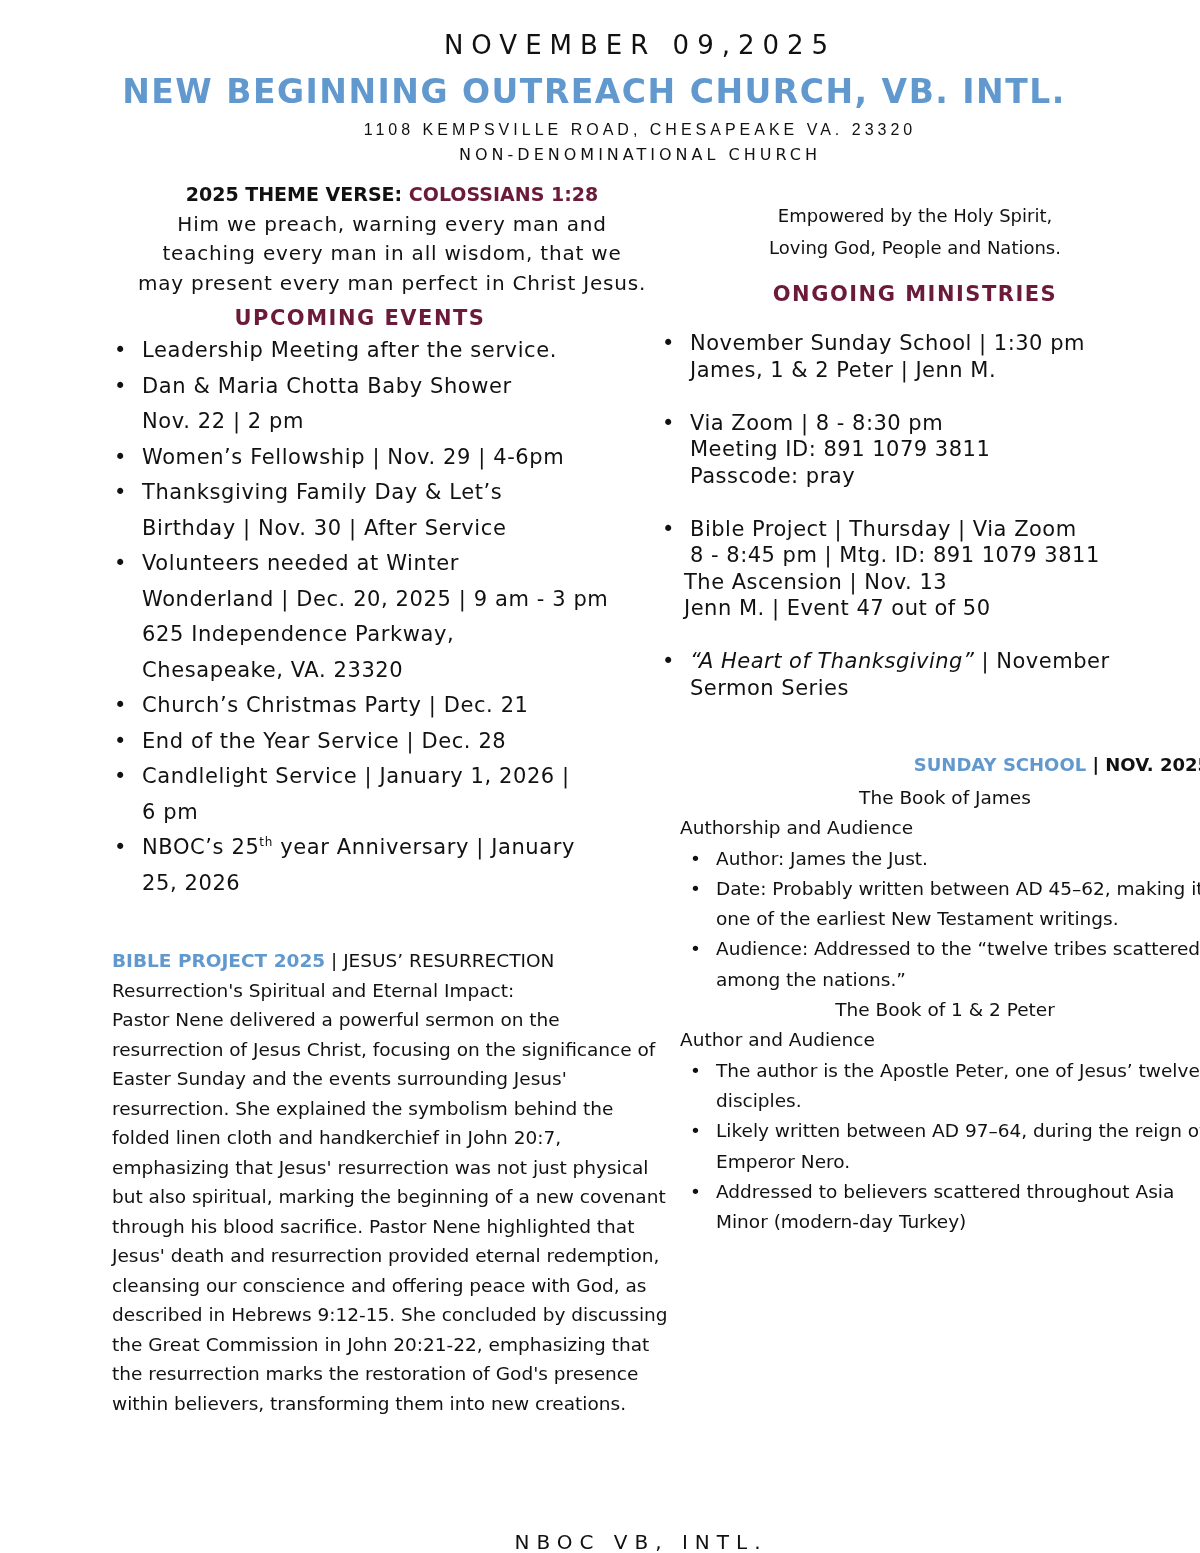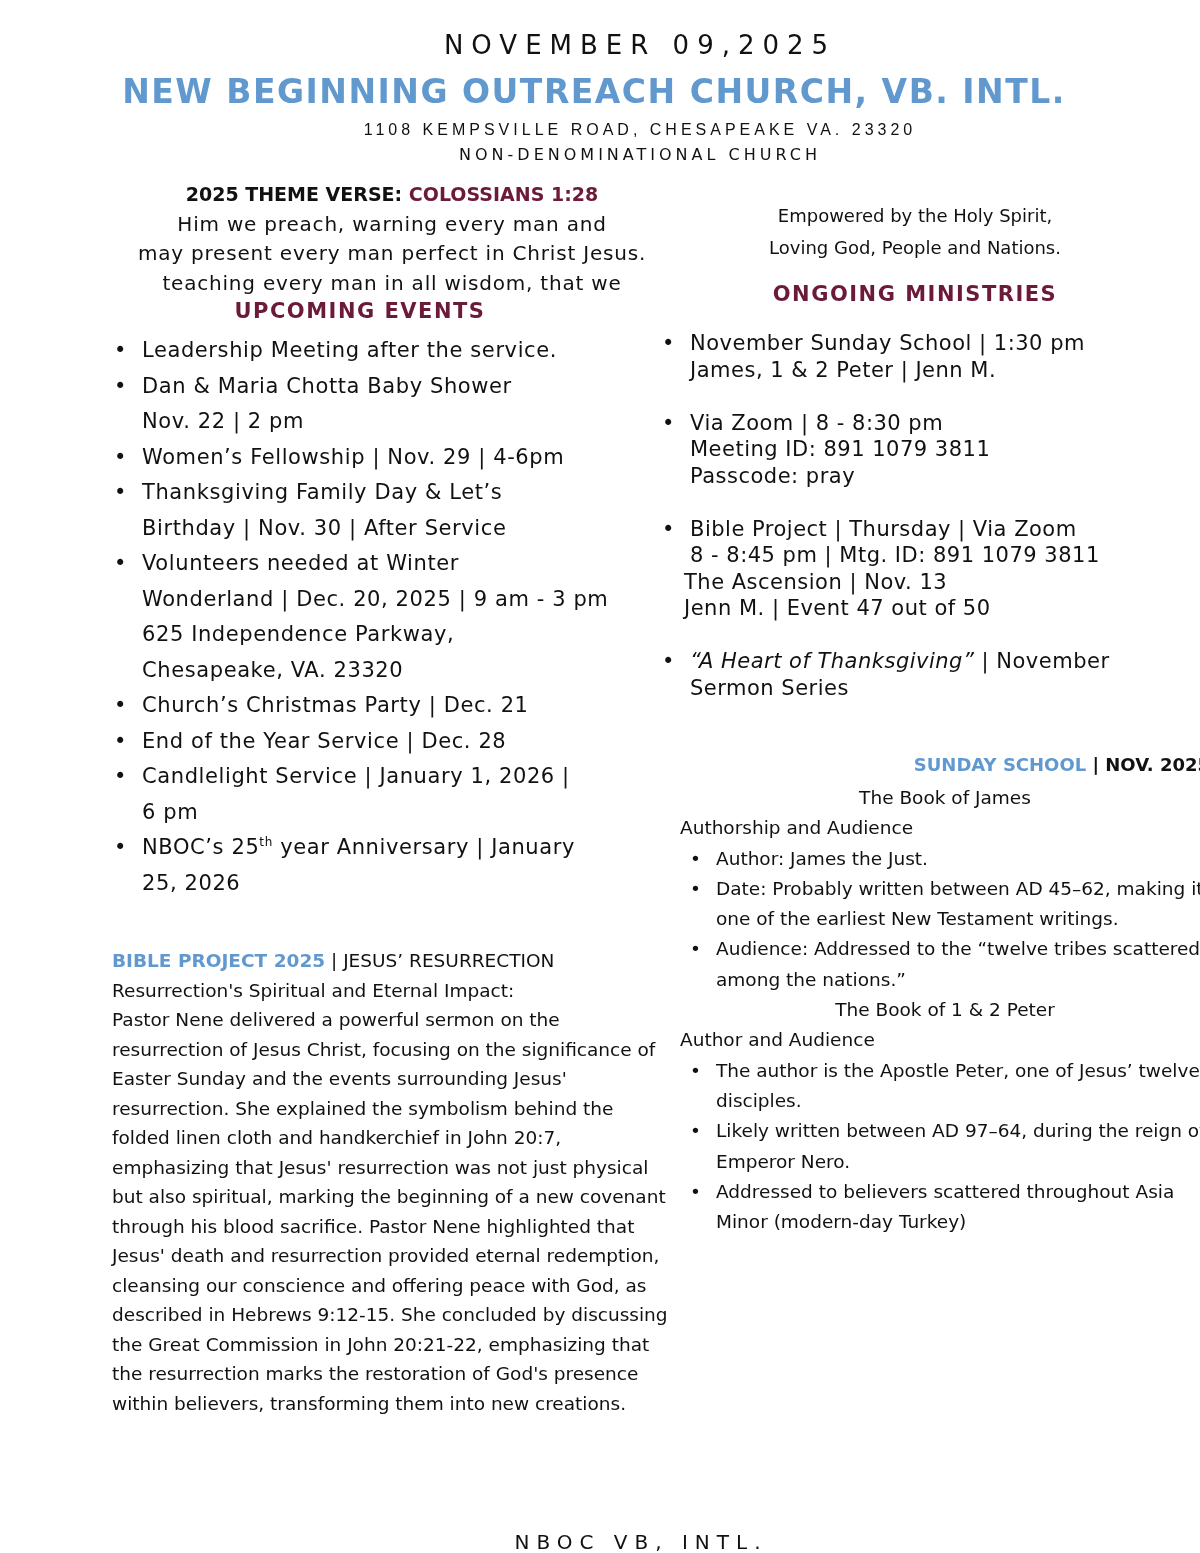--- a/index.html
+++ b/index.html
@@ -14,21 +14,21 @@
   #denom { top: 145px; left: 0; width: 1200px; font-size: 16px; letter-spacing: 4px; font-family: "DejaVu Sans", sans-serif; }
 
   #theme { top: 180px; left: 62px; width: 580px; font-size: 20px; line-height: 29.5px; font-family: "DejaVu Sans", sans-serif; }
   #theme .label { font-weight: bold; font-size: 19px; }
   #theme .ref { font-weight: bold; color: #6b1a3a; font-size: 19px; }
   #theme .verse { letter-spacing: 0.8px; }
 
   #motto { top: 200px; left: 675px; width: 400px; font-size: 18px; line-height: 32px; font-family: "DejaVu Sans", sans-serif; }
 
   .section-title { font-weight: bold; color: #6b1a3a; font-size: 21px; letter-spacing: 1.5px; font-family: "DejaVu Sans", sans-serif; }
-  #upcoming-title { top: 299px; left: 60px; width: 520px; }
+  #upcoming-title { top: 306px; left: 60px; width: 520px; }
   #ongoing-title { top: 282px; left: 675px; width: 400px; }
 
   ul { margin: 0; padding: 0; list-style: none; }
   .bul { position: relative; padding-left: 40px; }
   .bul::before { content: "•"; position: absolute; left: 12px; top: 0; }
 
   #events { top: 333px; left: 62px; width: 560px; font-size: 21px; line-height: 35.5px; letter-spacing: 0.6px; font-family: "DejaVu Sans", sans-serif; }
   #events sup { font-size: 12px; line-height: 0; }
 
   #ministries { top: 330px; left: 610px; width: 520px; font-size: 21px; line-height: 26.5px; letter-spacing: 0.5px; font-family: "DejaVu Sans", sans-serif; }
@@ -54,22 +54,22 @@
 <div id="date" class="abs center">NOVEMBER 09,2025</div>
 <div id="church" class="abs center">NEW BEGINNING OUTREACH CHURCH, VB. INTL.</div>
 <div id="address" class="abs center">1108 KEMPSVILLE ROAD, CHESAPEAKE VA. 23320</div>
 <div id="denom" class="abs center">NON-DENOMINATIONAL CHURCH</div>
 
 <div id="theme" class="abs center">
   <div>
     <span class="label">2025 THEME VERSE: </span><span class="ref">COLOSSIANS 1:28</span>
   </div>
   <div class="verse">Him we preach, warning every man and</div>
+  <div class="verse">teaching every man in all wisdom, that we</div>
   <div class="verse">may present every man perfect in Christ Jesus.</div>
-  <div class="verse">teaching every man in all wisdom, that we</div>
 </div>
 
 <div id="motto" class="abs center">
   <div>Empowered by the Holy Spirit,</div>
   <div>Loving God, People and Nations.</div>
 </div>
 
 <div id="upcoming-title" class="abs center section-title">UPCOMING EVENTS</div>
 <ul id="events" class="abs">
   <li class="bul">

